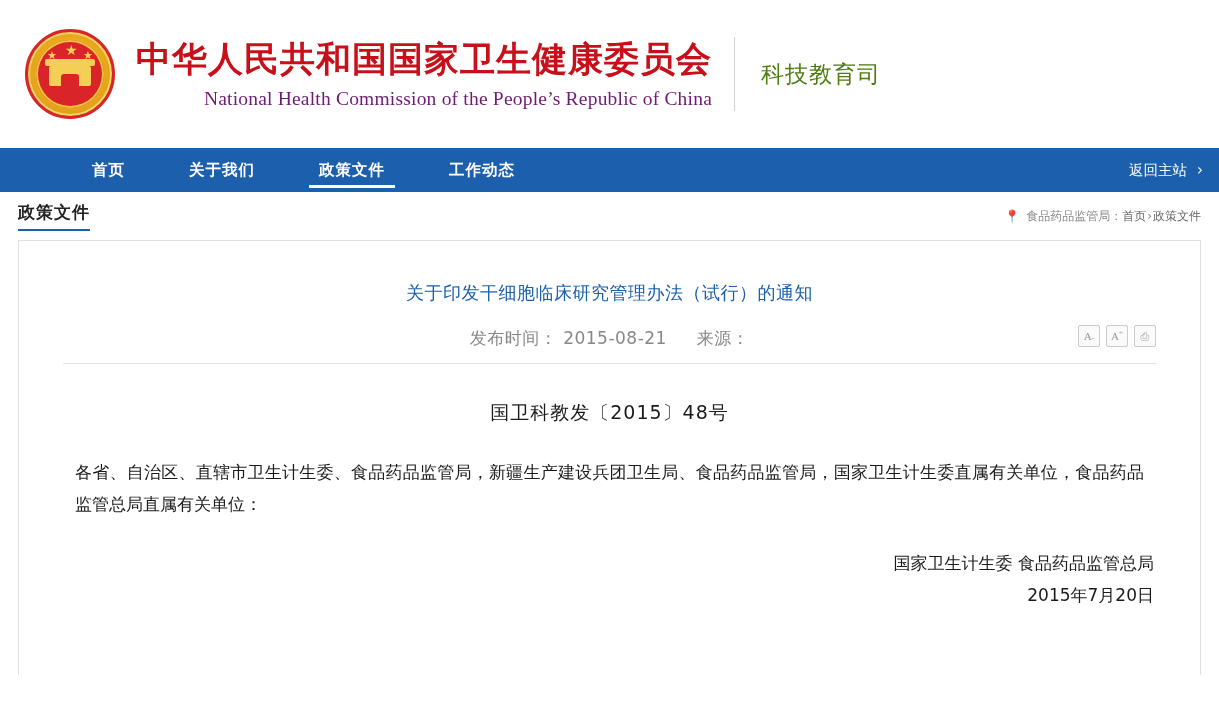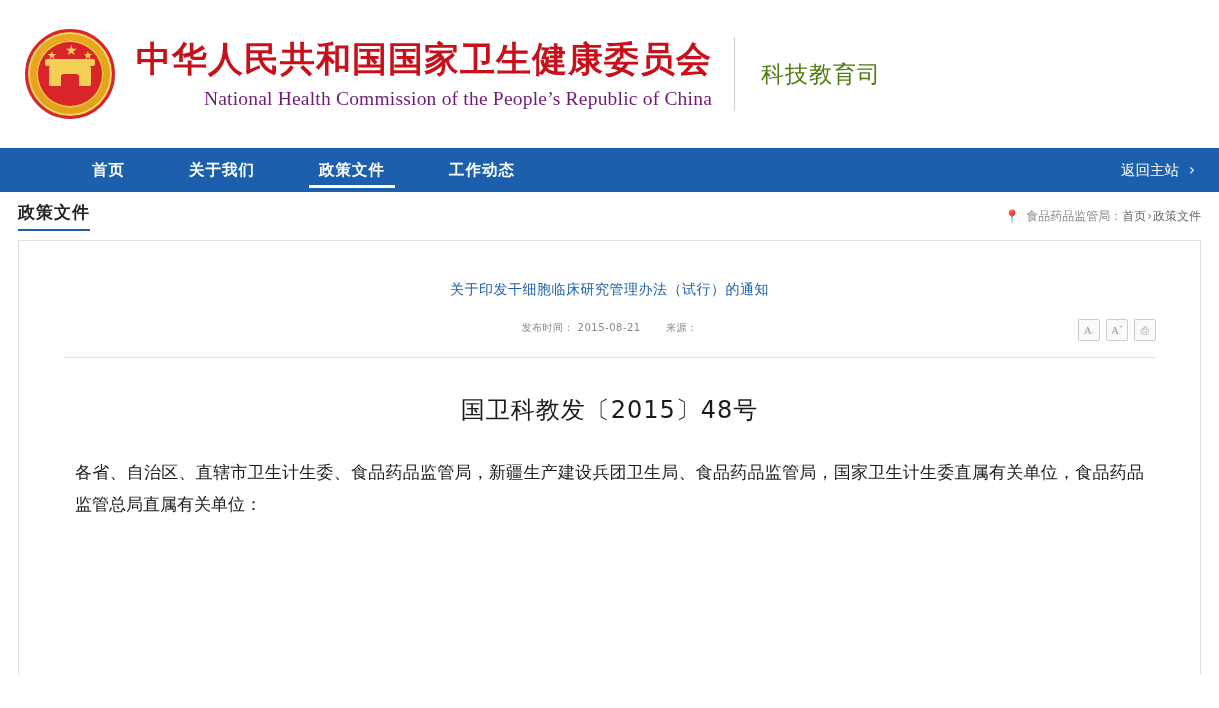--- a/index.html
+++ b/index.html
@@ -158,21 +158,21 @@
     height: 3px;
     background: #ffffff;
   }
   .nav-right {
     margin-left: auto;
     display: flex;
     align-items: center;
     color: #ffffff;
     font-size: 14.5px;
     font-family: "DejaVu Sans", "Liberation Sans", sans-serif;
-    padding-right: 24px;
+    padding-right: 16px;
     cursor: pointer;
     white-space: nowrap;
   }
   .nav-right .chev {
     margin-left: 10px;
     font-size: 15px;
   }
 
   
   .crumb-row {
@@ -217,34 +217,34 @@
     border: 1px solid #e0e0e0;
     border-bottom: none;
     background: #ffffff;
     height: 435px;
     padding: 28px 44px 0 44px;
     position: relative;
   }
   .doc-title {
     text-align: center;
     font-family: "DejaVu Sans", "Liberation Sans", sans-serif;
-    font-size: 14px;
+    font-size: 18px;
     color: #1c5fac;
     font-weight: normal;
     margin: 12px 0 0 0;
     letter-spacing: 0.5px;
   }
   .doc-meta-row {
     position: relative;
     margin-top: 22px;
     height: 30px;
   }
   .doc-meta {
     text-align: center;
-    font-size: 10px;
+    font-size: 17px;
     color: #888888;
     font-family: "DejaVu Sans", "Liberation Sans", sans-serif;
     letter-spacing: 0.5px;
   }
   .doc-meta .gap { display: inline-block; width: 18px; }
   .doc-tools {
     position: absolute;
     right: 0;
     top: -2px;
     display: flex;
@@ -268,21 +268,21 @@
   .tool-btn sub { font-size: 7px; position: relative; top: 2px; }
 
   .hr-line {
     border-top: 1px solid #e3e3e3;
     margin: 6px 0 0 0;
   }
 
   .doc-number {
     text-align: center;
     font-family: "DejaVu Sans", "Liberation Sans", sans-serif;
-    font-size: 24px;
+    font-size: 19px;
     color: #1a1a1a;
     margin-top: 36px;
     letter-spacing: 1px;
   }
 
   .doc-body {
     margin-top: 30px;
     font-family: "DejaVu Sans", "Liberation Sans", sans-serif;
     font-size: 17px;
     color: #1a1a1a;
@@ -379,13 +379,17 @@
   </div>
 
   <div class="hr-line"></div>
 
   <div class="doc-number">国卫科教发〔2015〕48号</div>
 
   <div class="doc-body">
     <p>各省、自治区、直辖市卫生计生委、食品药品监管局，新疆生产建设兵团卫生局、食品药品监管局，国家卫生计生委直属有关单位，食品药品监管总局直属有关单位：</p>
   </div>
 
+  <div class="doc-sign">
+    <div>国家卫生计生委  食品药品监管总局</div>
+    <div>2015年7月20日</div>
+  </div>
 </div>
 
 </body></html>

